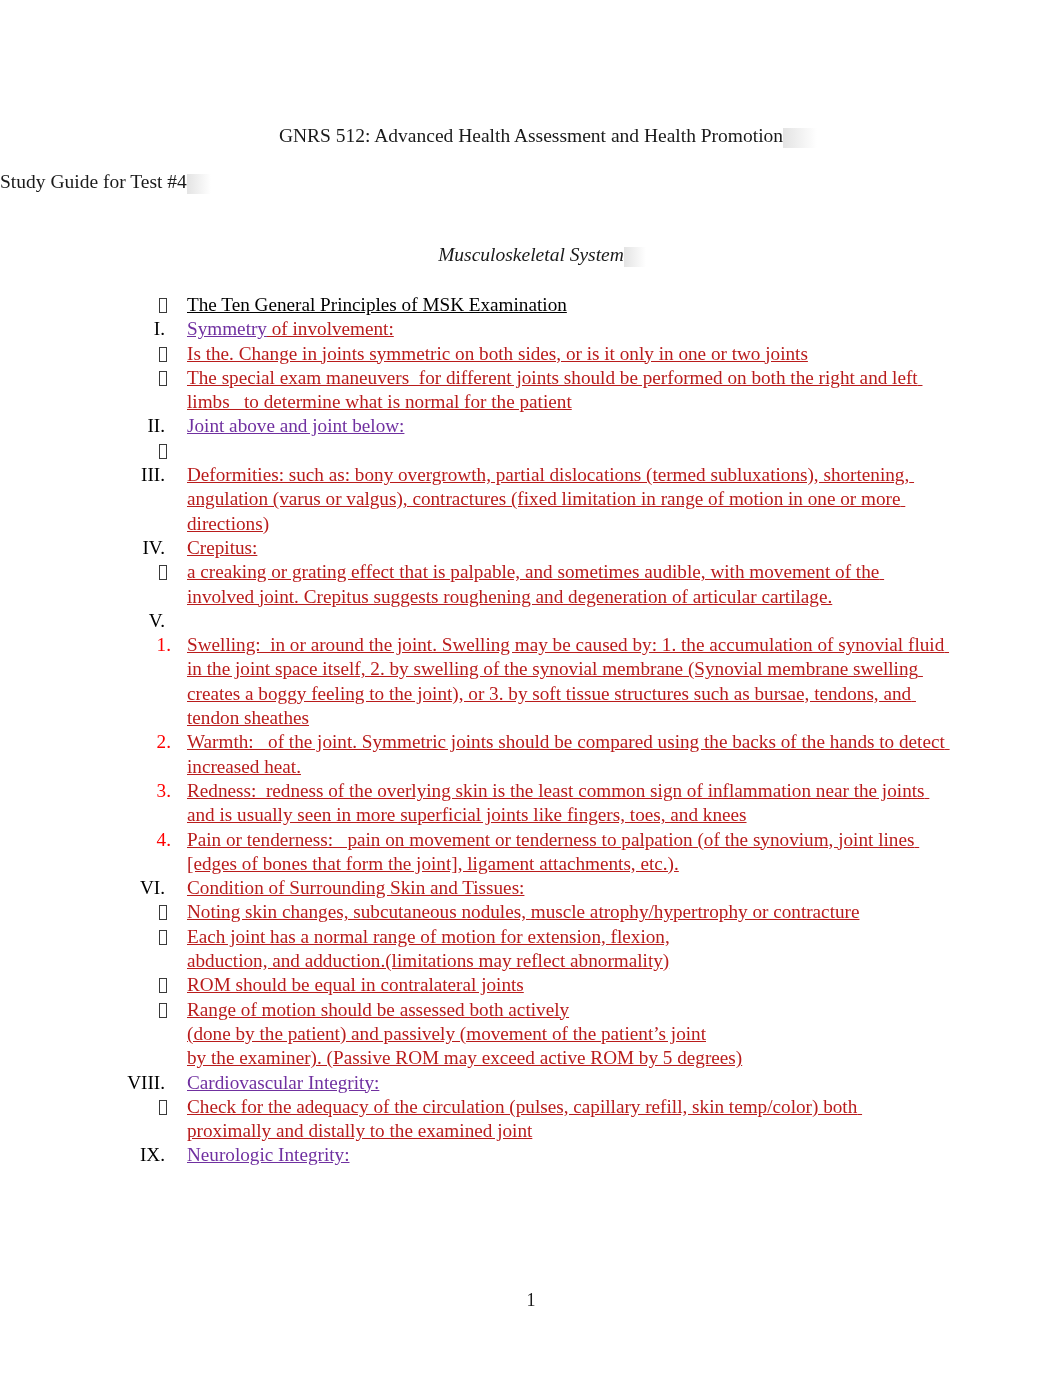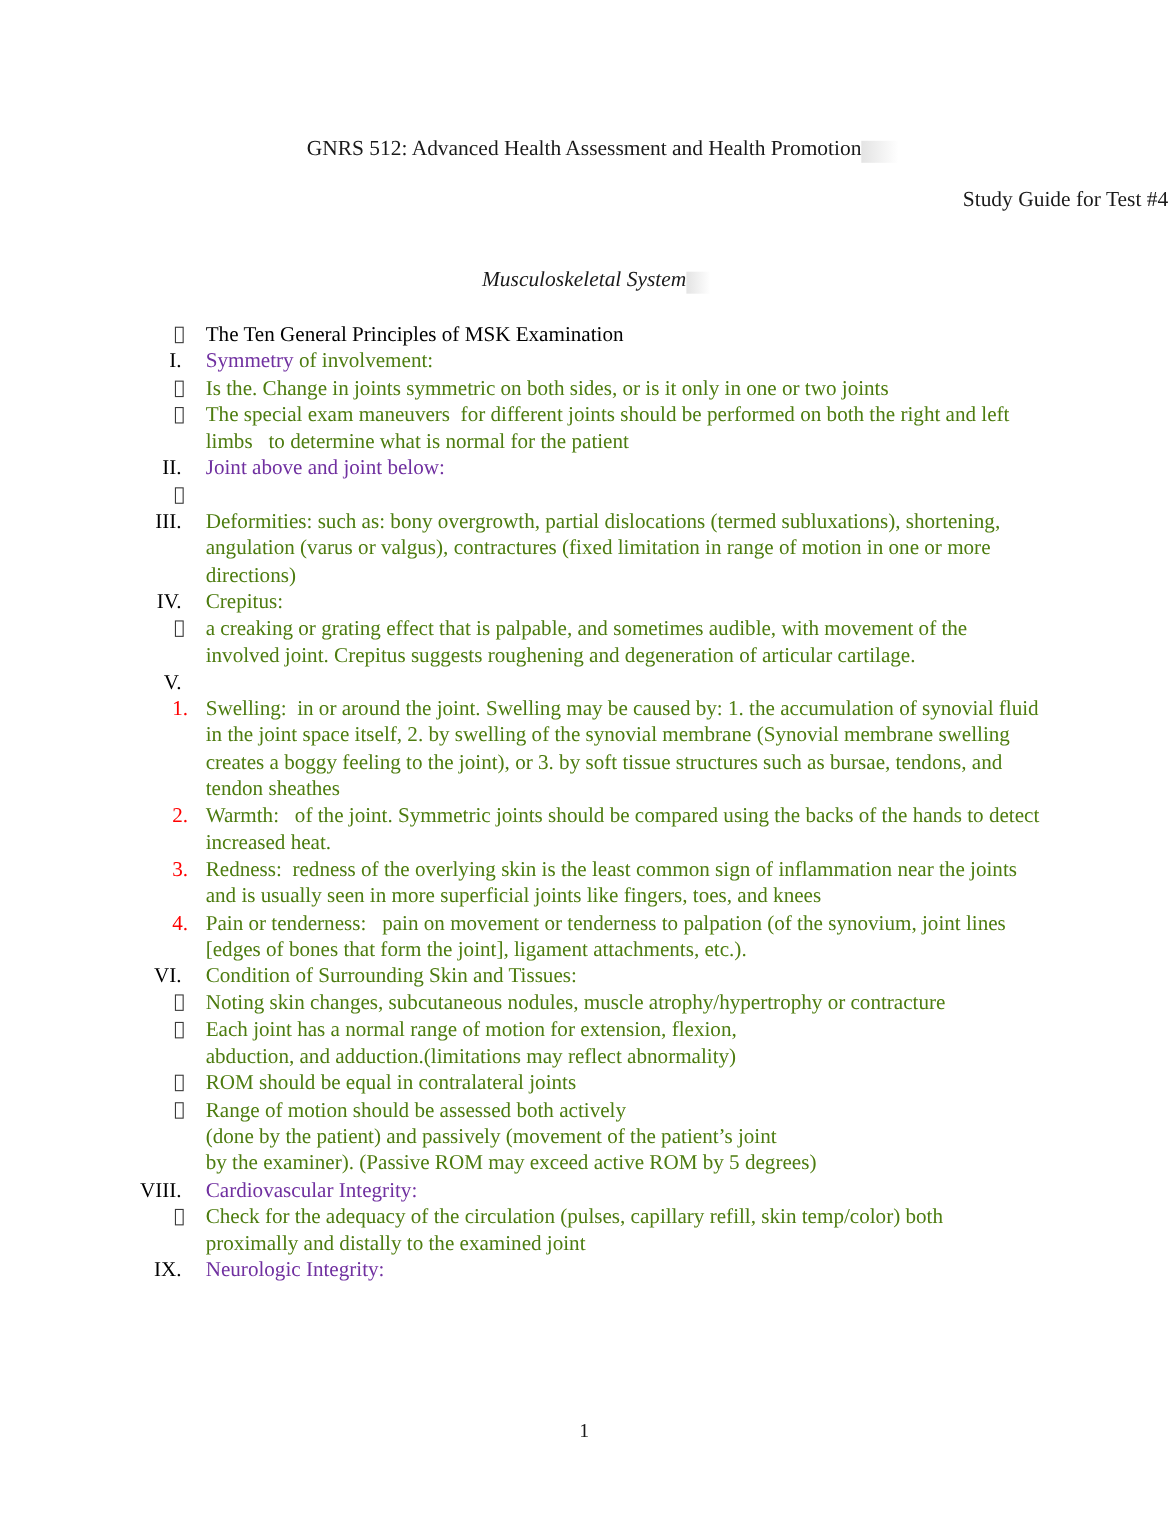--- a/index.html
+++ b/index.html
@@ -48,21 +48,21 @@
     top: 2px;
     width: 34px;
     height: 20px;
     background: linear-gradient(90deg, rgba(130,130,130,0.22), rgba(255,255,255,0));
     pointer-events: none;
   }
   .title-sub {
     position: absolute;
     left: 0; right: 0;
     top: 172px;
-    text-align: right;
+    text-align: left;
   }
   .title-sub .shade { position: relative; display: inline-block; }
   .title-sub .shade::after {
     content: "";
     position: absolute;
     left: 100%;
     top: 2px;
     width: 24px;
     height: 20px;
     background: linear-gradient(90deg, rgba(130,130,130,0.22), rgba(255,255,255,0));
@@ -134,35 +134,35 @@
   }
   .lvl-num > .body {
     margin-left: 16px;
   }
 
   .body {
     flex: 0 1 auto;
     max-width: 758px;
   }
 
-  .red { color: #4d7c0f; }
+  .red { color: #b91c1c; }
   .purple { color: #7030A0; }
   .black { color: #000000; }
 
   
   .tofu {
     display: inline-block;
     width: 8px;
     height: 15px;
     border: 1.4px solid #3a3a3a;
     box-sizing: border-box;
     vertical-align: -2px;
   }
 
-  .nowrap-seg { white-space: pre-wrap; }
+  .nowrap-seg { white-space: pre-wrap; text-decoration: underline; }
 
   
   .page-number {
     position: absolute;
     left: 0; right: 0;
     top: 1290px;
     text-align: center;
     font-size: 18px;
     color: #1a1a1a;
   }

